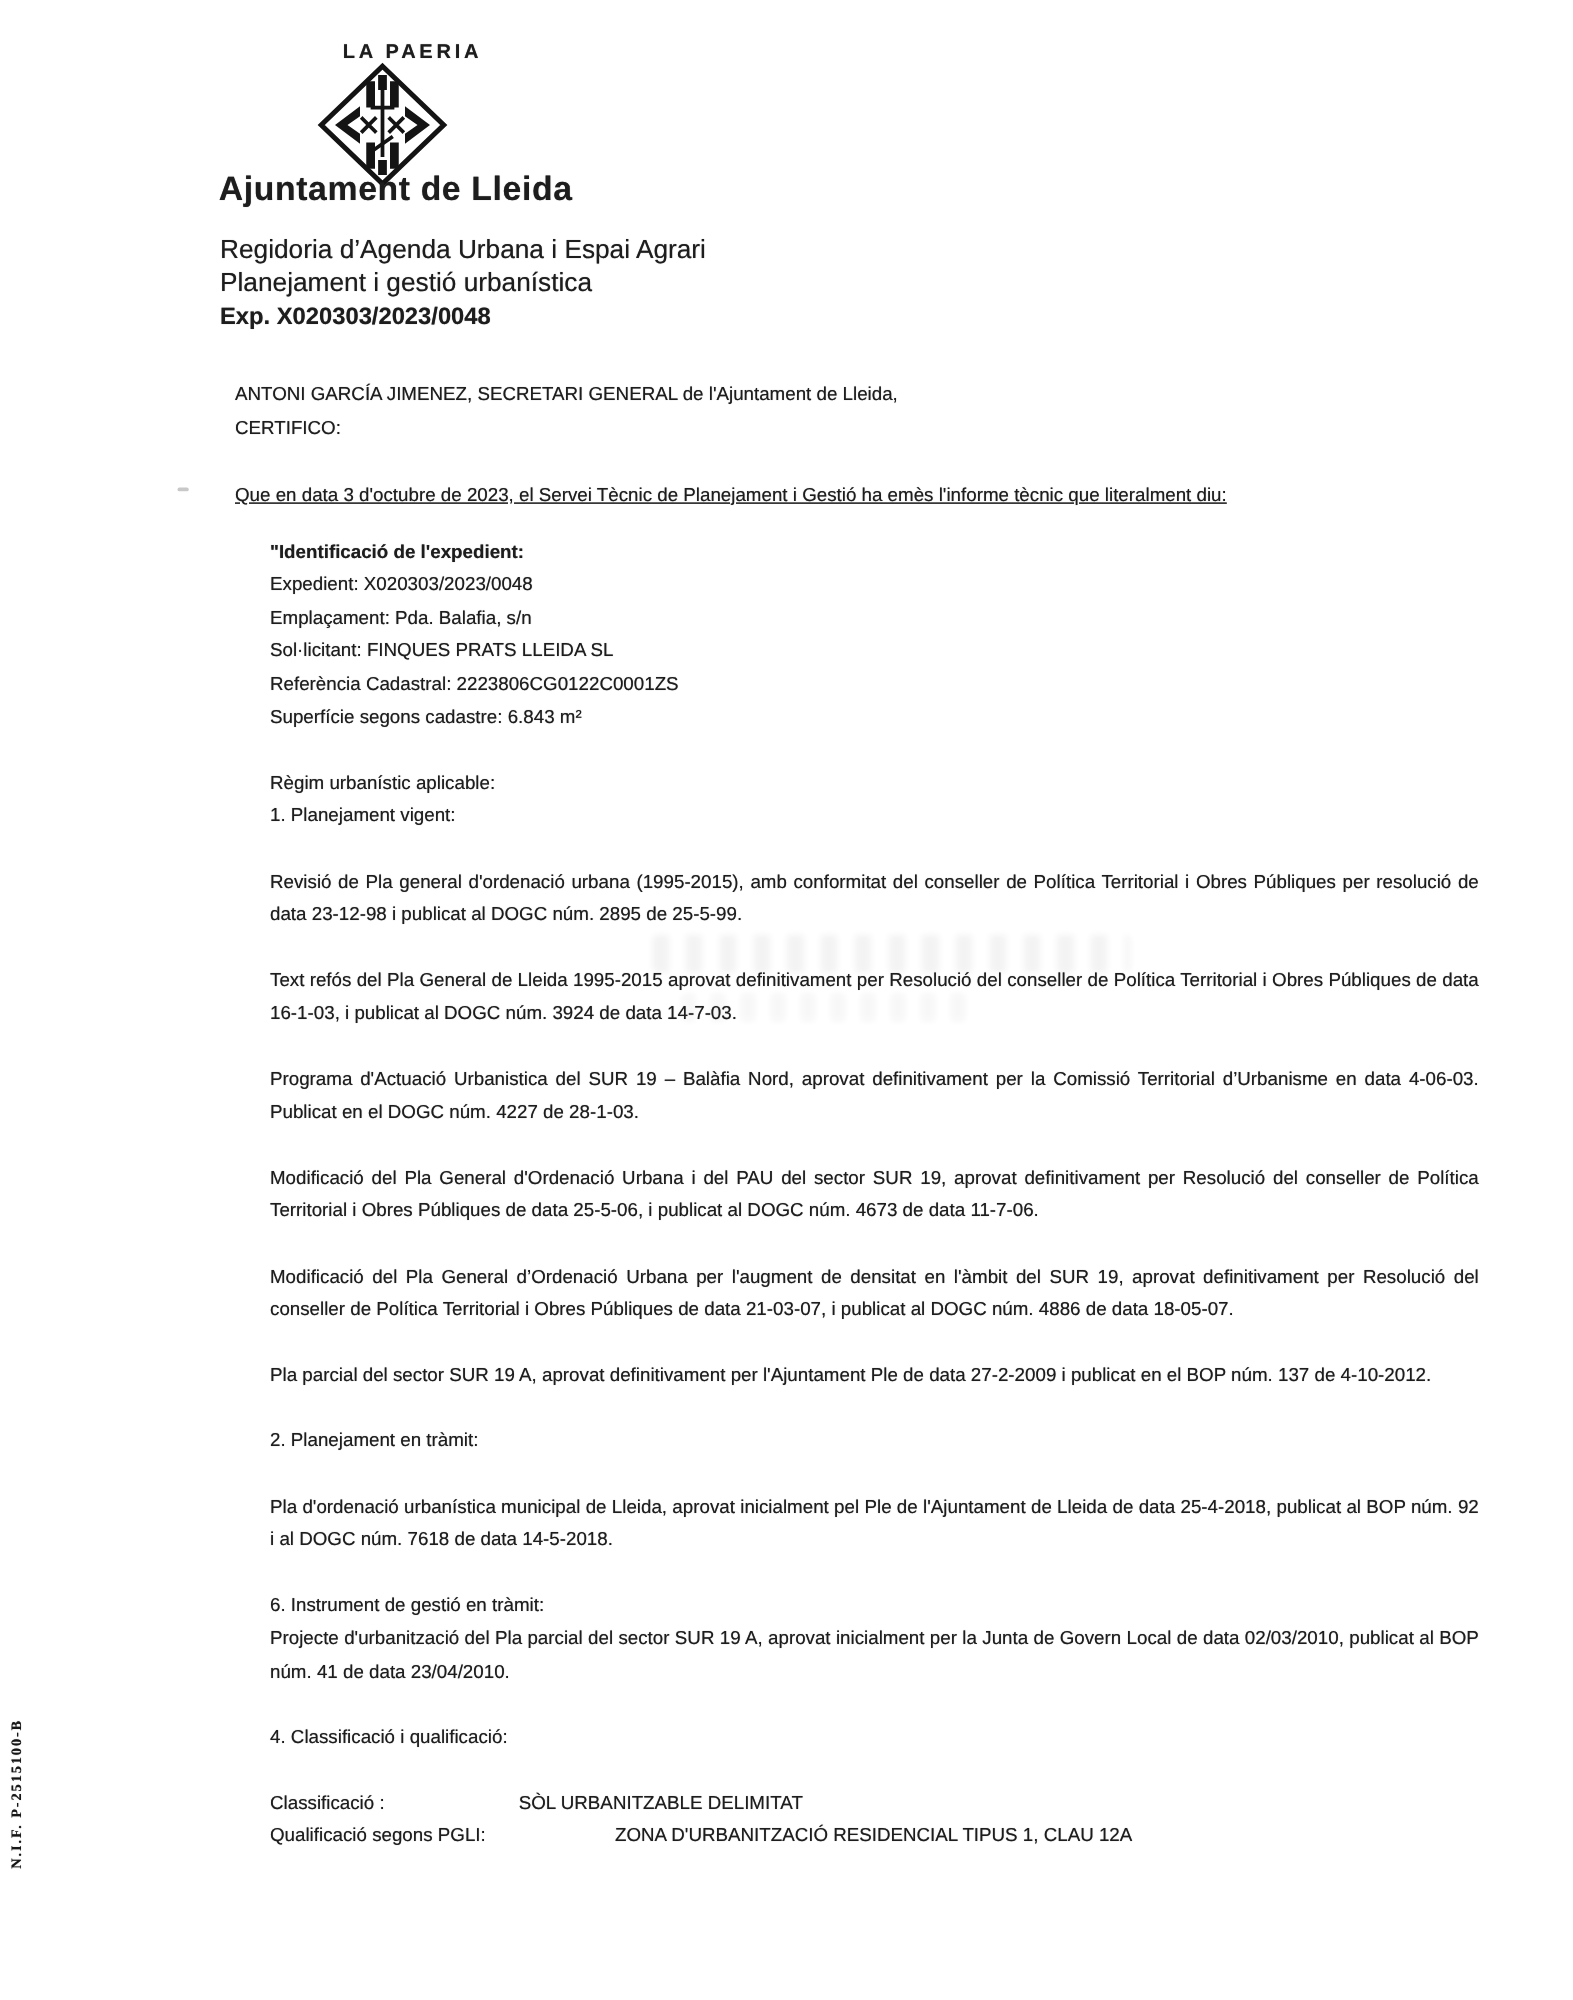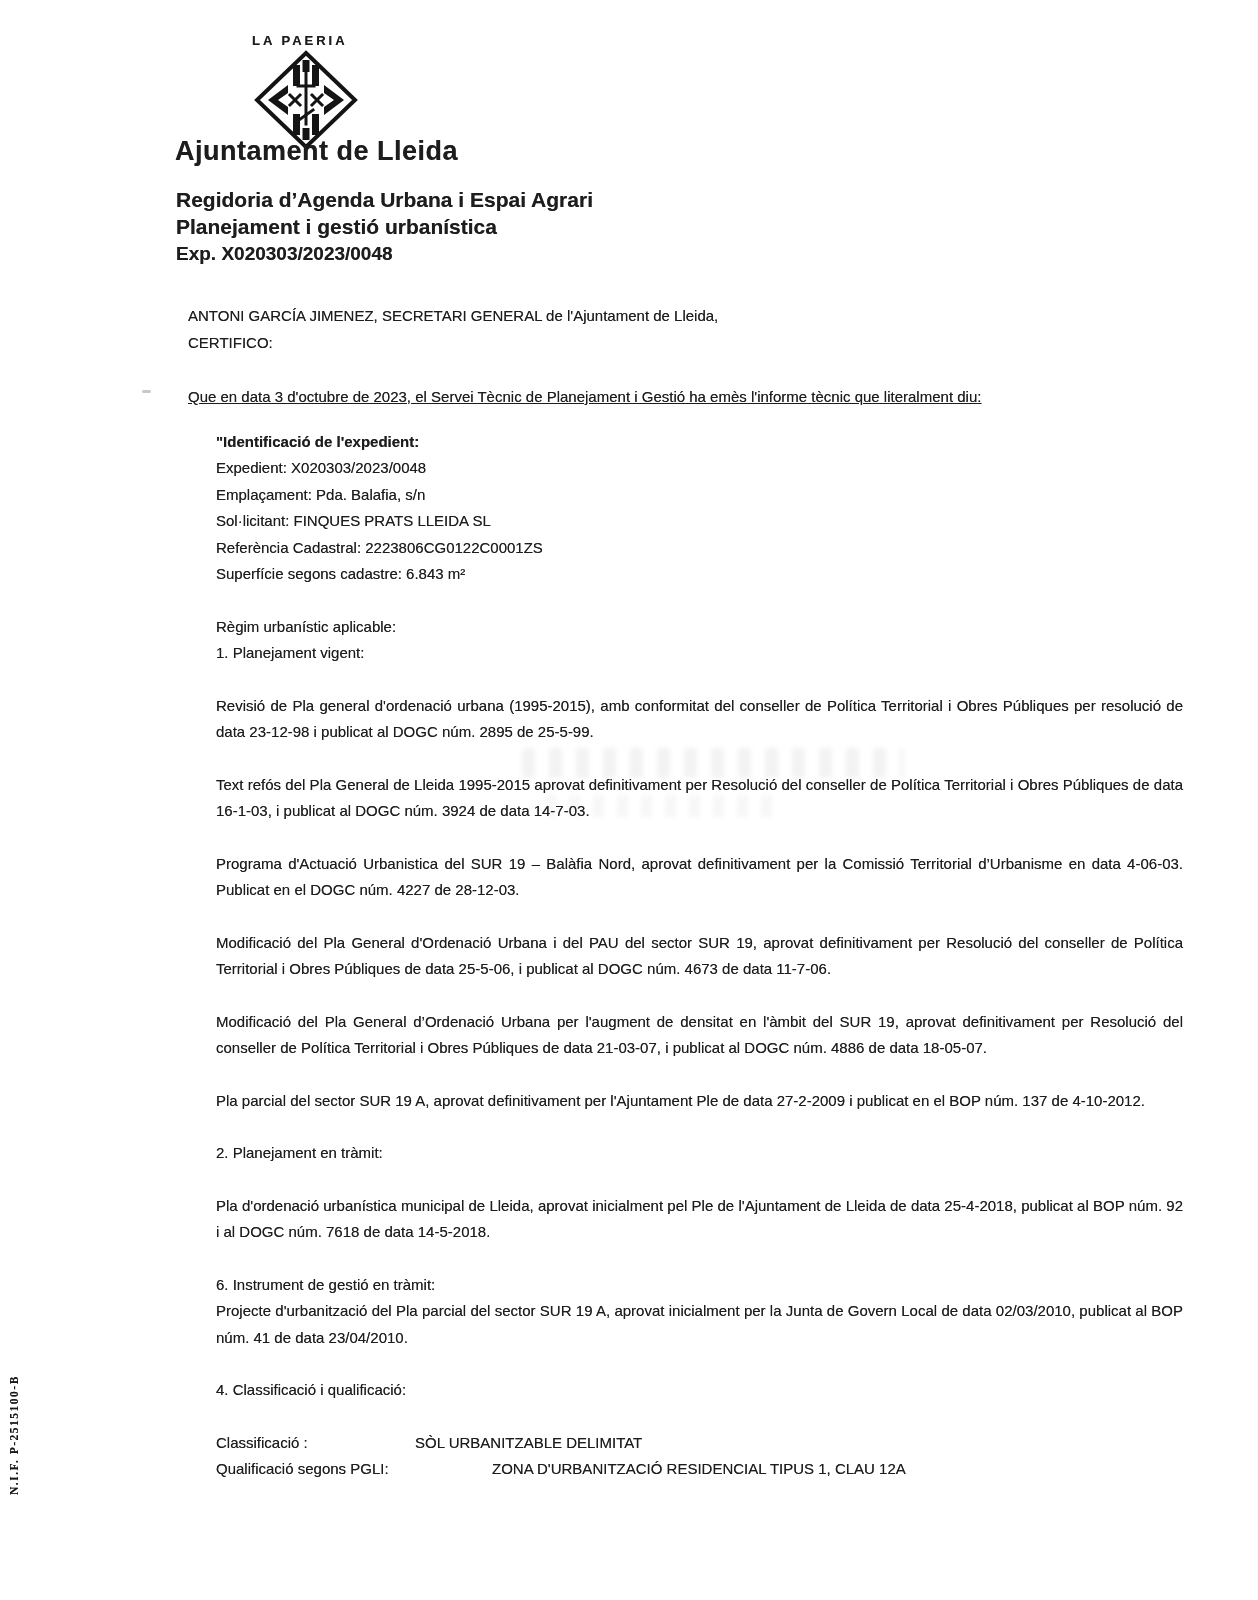--- a/index.html
+++ b/index.html
@@ -10,32 +10,32 @@
     font-family:"Liberation Sans", sans-serif;
     color:#1d1d1d;
     overflow:hidden;
     margin:0 auto;
   }
   
   .ink{ text-shadow:0 0 .6px rgba(25,25,25,.65); }
 
   
   .logo-caption{
-    position:absolute;left:252px;top:33px;width:120px;
-    font-size:13px;font-weight:700;letter-spacing:3px;
+    position:absolute;left:270px;top:33px;width:120px;
+    font-size:16px;font-weight:700;letter-spacing:3px;text-align:center;
   }
   .coa{ position:absolute;left:252px;top:50px; }
   .org-name{
     position:absolute;left:175px;top:136px;
     font-size:27px;font-weight:700;letter-spacing:.5px;
   }
   .dept{
     position:absolute;left:176px;top:186px;line-height:27px;
   }
-  .dept .b{font-size:21px;font-weight:700;}
+  .dept .b{font-size:21px;font-weight:400;}
   .dept .r{font-size:19px;font-weight:700;}
 
   
   .nif{
     position:absolute;left:8px;top:1335px;height:160px;
     writing-mode:vertical-rl;transform:rotate(180deg);
     font-family:"Liberation Serif", serif;
     font-size:11.5px;font-weight:700;letter-spacing:1.5px;color:#161616;
     white-space:nowrap;
   }
@@ -141,21 +141,21 @@
 
     <div class="blk indent">
       <div>Règim urbanístic aplicable:</div>
       <div>1. Planejament vigent:</div>
     </div>
 
     <div class="blk indent just">Revisió de Pla general d'ordenació urbana (1995-2015), amb conformitat del conseller de Política Territorial i Obres Públiques per resolució de data 23-12-98 i publicat al DOGC núm. 2895 de 25-5-99.</div>
 
     <div class="blk indent just">Text refós del Pla General de Lleida 1995-2015 aprovat definitivament per Resolució del conseller de Política Territorial i Obres Públiques de data 16-1-03, i publicat al DOGC núm. 3924 de data 14-7-03.</div>
 
-    <div class="blk indent just">Programa d'Actuació Urbanistica del SUR 19 – Balàfia Nord, aprovat definitivament per la Comissió Territorial d’Urbanisme en data 4-06-03. Publicat en el DOGC núm. 4227 de 28-12-03.</div>
+    <div class="blk indent just">Programa d'Actuació Urbanistica del SUR 19 – Balàfia Nord, aprovat definitivament per la Comissió Territorial d’Urbanisme en data 4-06-03. Publicat en el DOGC núm. 4227 de 28-1-03.</div>
 
     <div class="blk indent just">Modificació del Pla General d'Ordenació Urbana i del PAU del sector SUR 19, aprovat definitivament per Resolució del conseller de Política Territorial i Obres Públiques de data 25-5-06, i publicat al DOGC núm. 4673 de data 11-7-06.</div>
 
     <div class="blk indent just">Modificació del Pla General d’Ordenació Urbana per l'augment de densitat en l'àmbit del SUR 19, aprovat definitivament per Resolució del conseller de Política Territorial i Obres Públiques de data 21-03-07, i publicat al DOGC núm. 4886 de data 18-05-07.</div>
 
     <div class="blk indent just">Pla parcial del sector SUR 19 A, aprovat definitivament per l'Ajuntament Ple de data 27-2-2009 i publicat en el BOP núm. 137 de 4-10-2012.</div>
 
     <div class="blk indent">2. Planejament en tràmit:</div>
 
     <div class="blk indent just">Pla d'ordenació urbanística municipal de Lleida, aprovat inicialment pel Ple de l'Ajuntament de Lleida de data 25-4-2018, publicat al BOP núm. 92 i al DOGC núm. 7618 de data 14-5-2018.</div>

